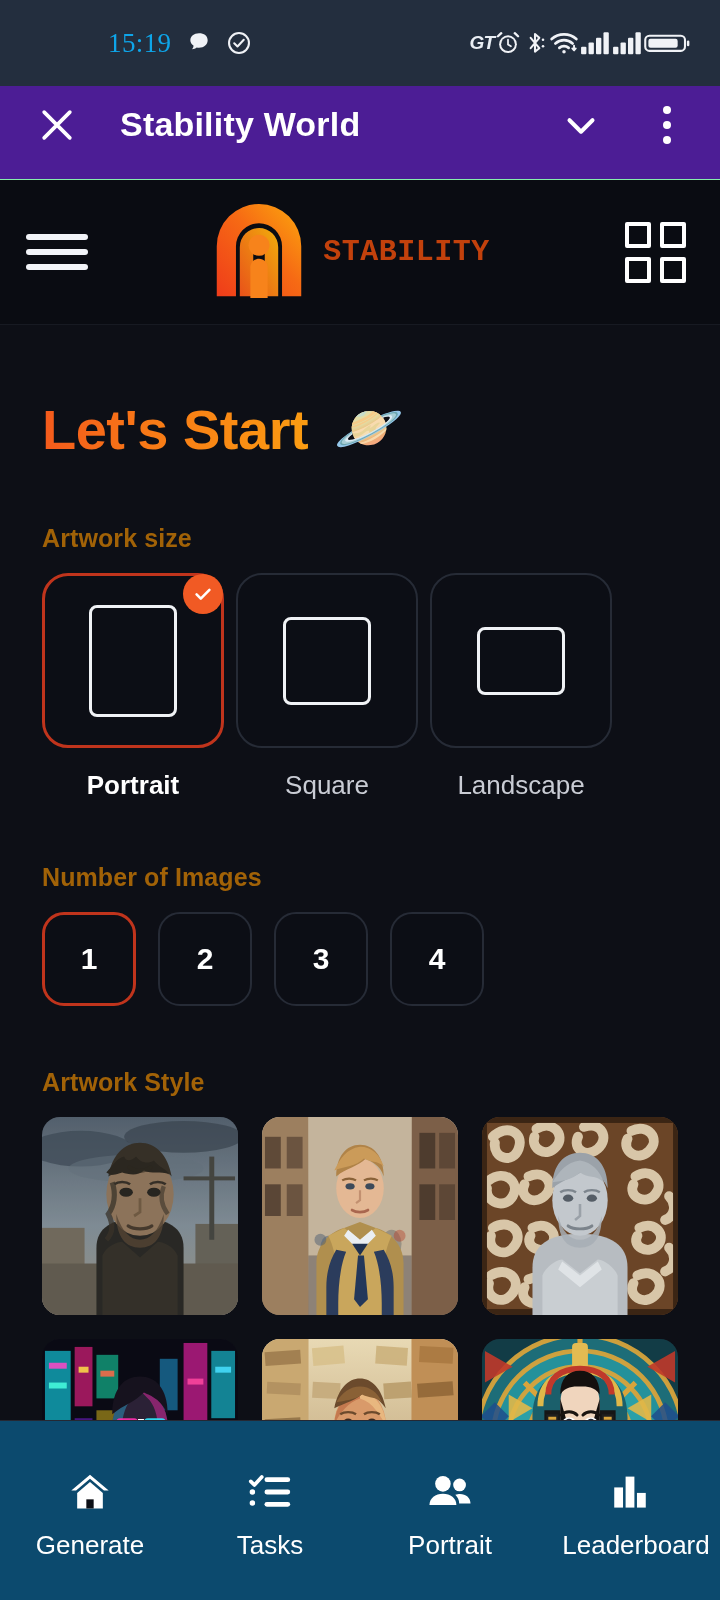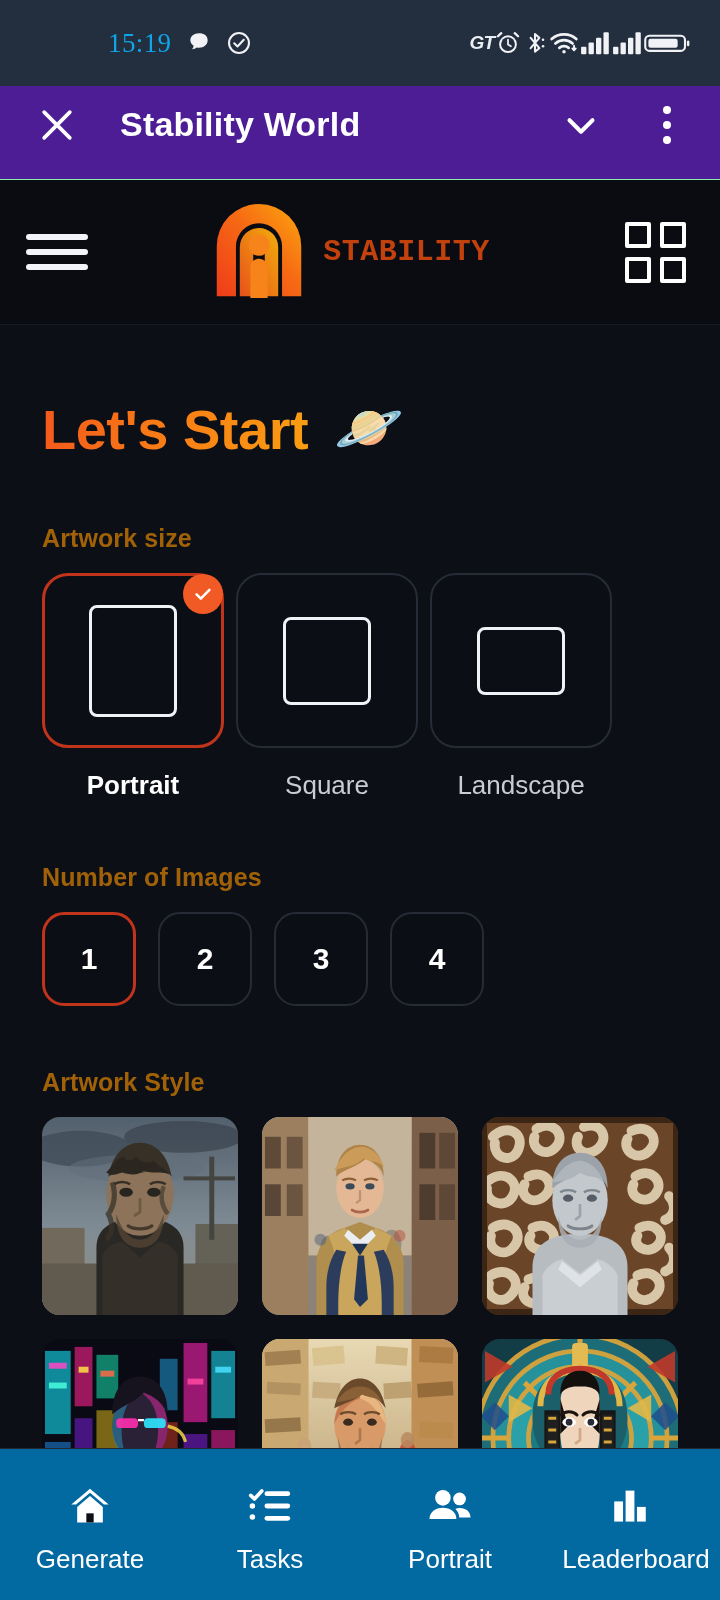--- a/index.html
+++ b/index.html
@@ -212,22 +212,22 @@
     overflow: hidden;
     position: relative;
     background: #15171f;
   }
   .style-tile svg { display: block; width: 100%; height: 100%; }
 
   
   .bottom-nav {
     position: absolute;
     left: 0; right: 0; bottom: 0;
-    height: 152px;
-    background: #0369a1;
+    height: 180px;
+    background: #0c4a6e;
     border-top: 1px solid #252833;
     display: flex;
     align-items: center;
     padding-top: 10px;
   }
   .nav-item {
     flex: 1;
     display: flex; flex-direction: column;
     align-items: center;
     gap: 16px;

